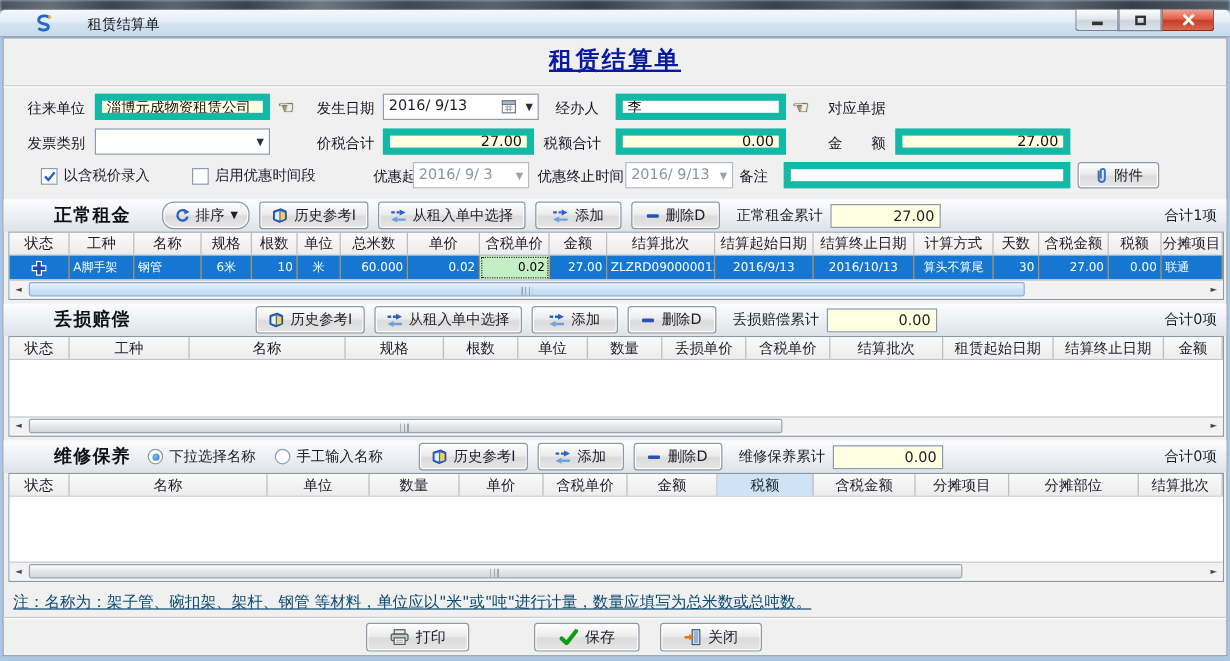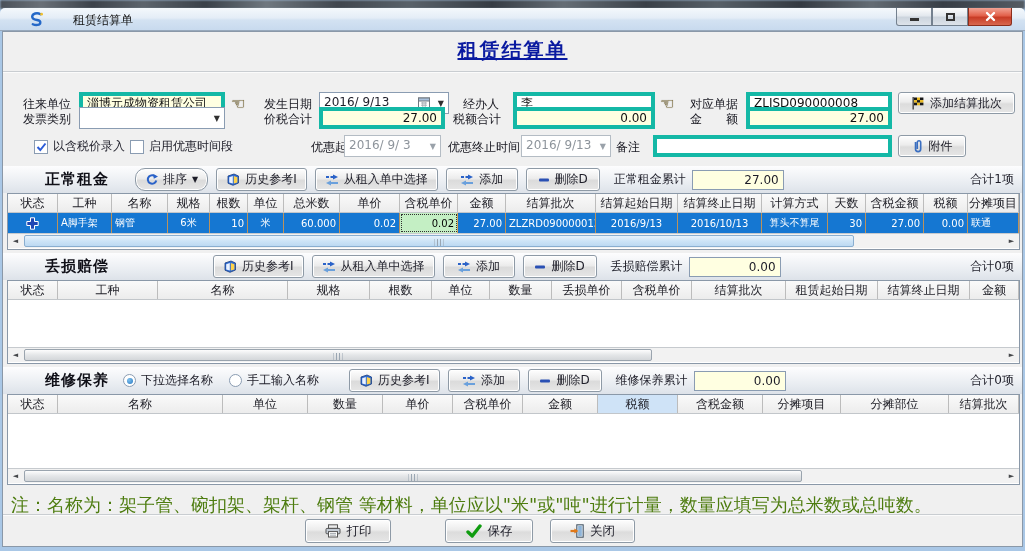--- a/index.html
+++ b/index.html
@@ -27,21 +27,21 @@
   .glyph-max { width:9px; height:8px; border:2px solid #333; }
 
   
   .frame { position:absolute; left:2px; top:31px; width:1021px; height:516px; background:#f0f0f0; border:1px solid #8a98a8; }
 
   .page-title { position:absolute; left:0; top:5px; width:100%; text-align:center; font-size:20px; font-weight:bold; color:#0a1aa0; text-decoration:underline; letter-spacing:2px; }
   .titlesep { position:absolute; left:0; top:39px; width:100%; border-top:1px solid #c9cdd1; border-bottom:1px solid #fbfbfb; }
 
   .frow { position:absolute; left:0; width:100%; height:22px; }
   .flabel { position:absolute; top:4px; white-space:pre; color:#16161f; }
-  .tin { position:absolute; top:0; height:22px; border:4px solid #14b8a6; background:#fff; font-family:inherit; font-size:12px; padding:0 4px; color:#111; }
+  .tin { position:absolute; top:0; height:22px; border:6px solid #14b8a6; background:#fff; font-family:inherit; font-size:12px; padding:0 4px; color:#111; }
   .tin.yellow { background:#ffffe1; }
   .tin.num { text-align:right; }
   .combo { position:absolute; top:0; height:22px; border:1px solid #8a9cb2; background:#fff; padding:2px 4px; }
   .combo .arr { position:absolute; right:4px; top:6px; font-size:8px; color:#303030; }
   .combo.disabled { color:#8d949b; border-color:#b4bcc4; }
   .combo.disabled .arr { color:#9aa2aa; }
   .datebox .cal { position:absolute; right:18px; top:4px; }
   .handicon { position:absolute; top:2px; font-size:16px; color:#7a5c00; text-shadow:0 0 1px #000; }
 
   .pbtn { position:absolute; top:0; height:22px; display:flex; align-items:center; justify-content:center; gap:5px;
@@ -81,21 +81,21 @@
 
   .hscroll { position:relative; height:15px; background:#f2f2f2; border-top:1px solid #c6cace; }
   .sarrow { position:absolute; top:0; width:15px; height:14px; display:flex; align-items:center; justify-content:center; font-size:7px; color:#45474a; }
   .sarrow.l { left:0; } .sarrow.r { right:0; }
   .thumb { position:absolute; top:1px; height:12px; border:1px solid #9aa4ae; border-radius:2px;
     background:linear-gradient(#fdfdfd,#e4e6e8 50%,#d4d7da); }
   .thumb.blue { background:linear-gradient(#e8f3fc,#cde4f7 50%,#bcd9f2); border-color:#89aed0; }
   .grip { position:absolute; top:3px; left:50%; width:9px; height:7px; transform:translateX(-50%);
     background:repeating-linear-gradient(90deg,#9aa6b2 0 1px,transparent 1px 3px); }
 
-  .note { position:absolute; left:8px; top:461px; color:#4d7c0f; font-size:18px; }
+  .note { position:absolute; left:8px; top:461px; color:#0c4a6e; font-size:13px;text-decoration:underline; }
   .botsep { position:absolute; left:0; top:482px; width:100%; border-top:1px solid #c9cdd1; border-bottom:1px solid #fbfbfb; }
   .bbtn { position:absolute; top:487px; height:24px; display:flex; align-items:center; justify-content:center; gap:6px;
     border:1px solid #8e9aa6; border-radius:3px; background:linear-gradient(#fefefe,#ececec 45%,#dcdcdc 55%,#e6e6e6);
     box-shadow:inset 0 0 0 1px #fff; font-size:12.5px; cursor:default; }
   svg { display:block; }
 </style>
 </head>
 <body>
 
 <div class="window">
@@ -121,56 +121,40 @@
             <path d="M2 2 L9 9 M9 2 L2 9" stroke="#fff" stroke-width="2.4" stroke-linecap="round"></path>
           </svg>
         </span>
     </span>
   </div>
 
   <div class="frame">
     <div class="page-title">租赁结算单</div>
     <div class="titlesep"></div>
 
-    <div class="frow" style="top:60px;padding-left:12px;">
+    <div class="frow" style="top:46px;padding-left:12px;">
       <span class="flabel" style="left:20px;">往来单位</span>
       <input class="tin yellow" style="left: 76px; width: 146px;" value="淄博元成物资租赁公司">
       <span class="handicon" style="left:228px;">☜</span>
       <span class="flabel" style="left:261px;font-family:Liberation Mono, monospace;">发生日期</span>
       <span class="combo datebox" style="left:316px;width:130px;">
         <span>2016/ 9/13</span>
         <span class="cal">
             <svg width="12" height="12" viewBox="0 0 12 12">
               <rect x="0.5" y="1" width="11" height="10" fill="#fff" stroke="#707880"></rect>
               <rect x="0.5" y="1" width="11" height="3" fill="#a8c0dc" stroke="#707880"></rect>
               <path d="M3 6 h6 M3 8.2 h6 M4.8 5 v5 M7.2 5 v5" stroke="#98a0a8" stroke-width="0.8"></path>
             </svg>
           </span>
         <span class="arr">▼</span>
       </span>
       <span class="flabel" style="left:460px;">经办人</span>
       <input class="tin" style="left: 510px; width: 142px;" value="李">
       <span class="handicon" style="left:657px;">☜</span>
       <span class="flabel" style="left:687px;">对应单据</span>
-      <input class="tin" style="left: 743px; width: 146px;" value="ZLJSD090000008">
-      <span class="pbtn" style="left:895px;width:117px;">
-        <svg width="14" height="14" viewBox="0 0 14 14">
-            <line x1="2.2" y1="1" x2="2.2" y2="13.5" stroke="#585858" stroke-width="1.6"></line>
-            <rect x="3" y="1.5" width="3" height="2.6" fill="#181818"></rect>
-            <rect x="6" y="1.5" width="3" height="2.6" fill="#e8b820"></rect>
-            <rect x="9" y="1.5" width="3.4" height="2.6" fill="#181818"></rect>
-            <rect x="3" y="4.1" width="3" height="2.6" fill="#e8b820"></rect>
-            <rect x="6" y="4.1" width="3" height="2.6" fill="#181818"></rect>
-            <rect x="9" y="4.1" width="3.4" height="2.6" fill="#e8b820"></rect>
-            <rect x="3" y="6.7" width="3" height="2.6" fill="#181818"></rect>
-            <rect x="6" y="6.7" width="3" height="2.6" fill="#e8b820"></rect>
-            <rect x="9" y="6.7" width="3.4" height="2.6" fill="#181818"></rect>
-          </svg>
-        <span>添加结算批次</span>
-      </span>
     </div>
 
     <div class="frow" style="top:75px;">
       <span class="flabel" style="left:20px;">发票类别</span>
       <span class="combo" style="left:76px;width:146px;">
         <span></span>
         <span class="arr">▼</span>
       </span>
       <span class="flabel" style="left:261px;">价税合计</span>
       <input class="tin yellow num" style="left: 316px; width: 126px;" value="27.00">
@@ -182,21 +166,21 @@
 
     <div class="frow" style="top:103px;">
       <span class="cbox" style="left:31px;">
         <span class="cb">
             <svg width="11" height="10" viewBox="0 0 11 10">
               <path d="M1.5 5 L4.3 8 L9.5 1.5" fill="none" stroke="#2b5cd8" stroke-width="2"></path>
             </svg>
           </span>
         <span>以含税价录入</span>
       </span>
-      <span class="cbox" style="left:127px;">
+      <span class="cbox" style="left:157px;">
         <span class="cb"></span>
         <span>启用优惠时间段</span>
       </span>
       <span class="flabel" style="left:264px;margin-left:44px;">优惠起始时间</span>
       <span class="combo disabled" style="left:341px;width:97px;">
         <span>2016/ 9/ 3</span>
         <span class="arr">▼</span>
       </span>
       <span class="flabel" style="left:445px;">优惠终止时间</span>
       <span class="combo disabled" style="left:518px;width:90px;">

